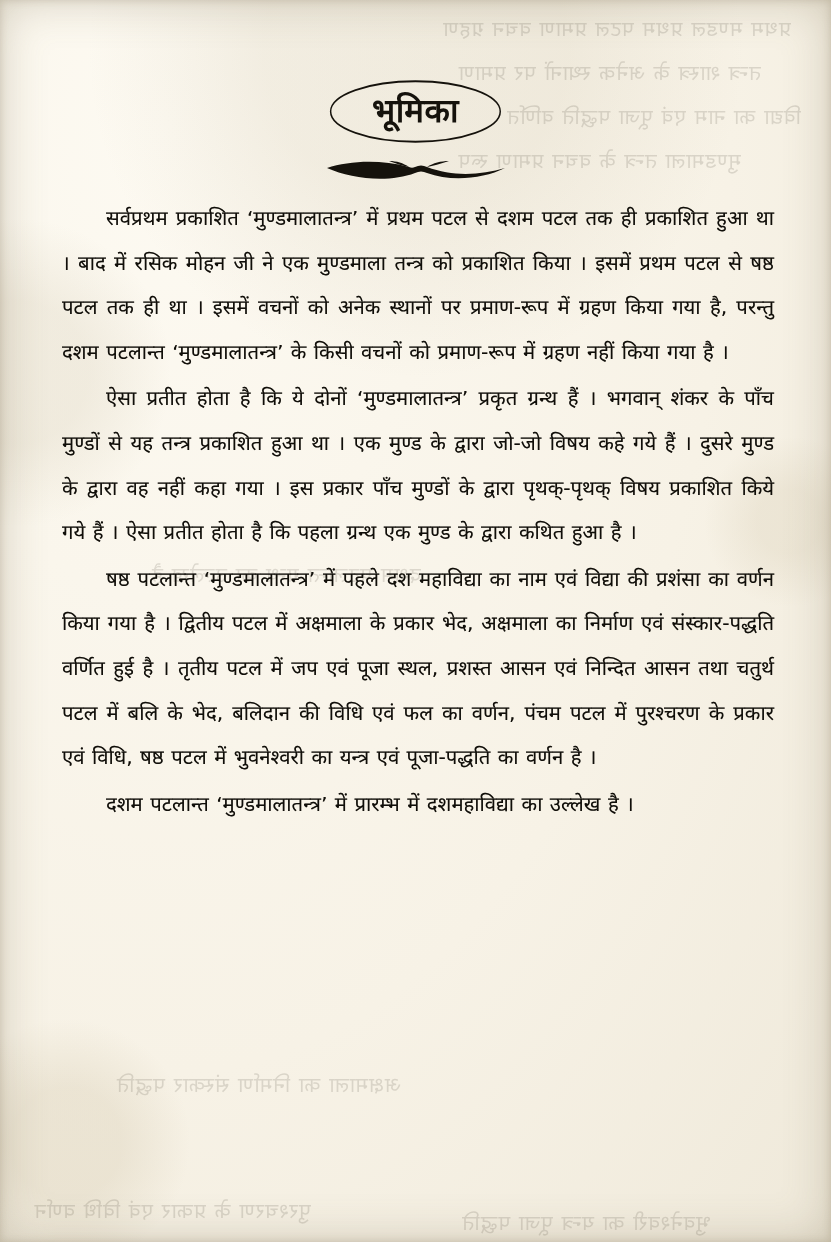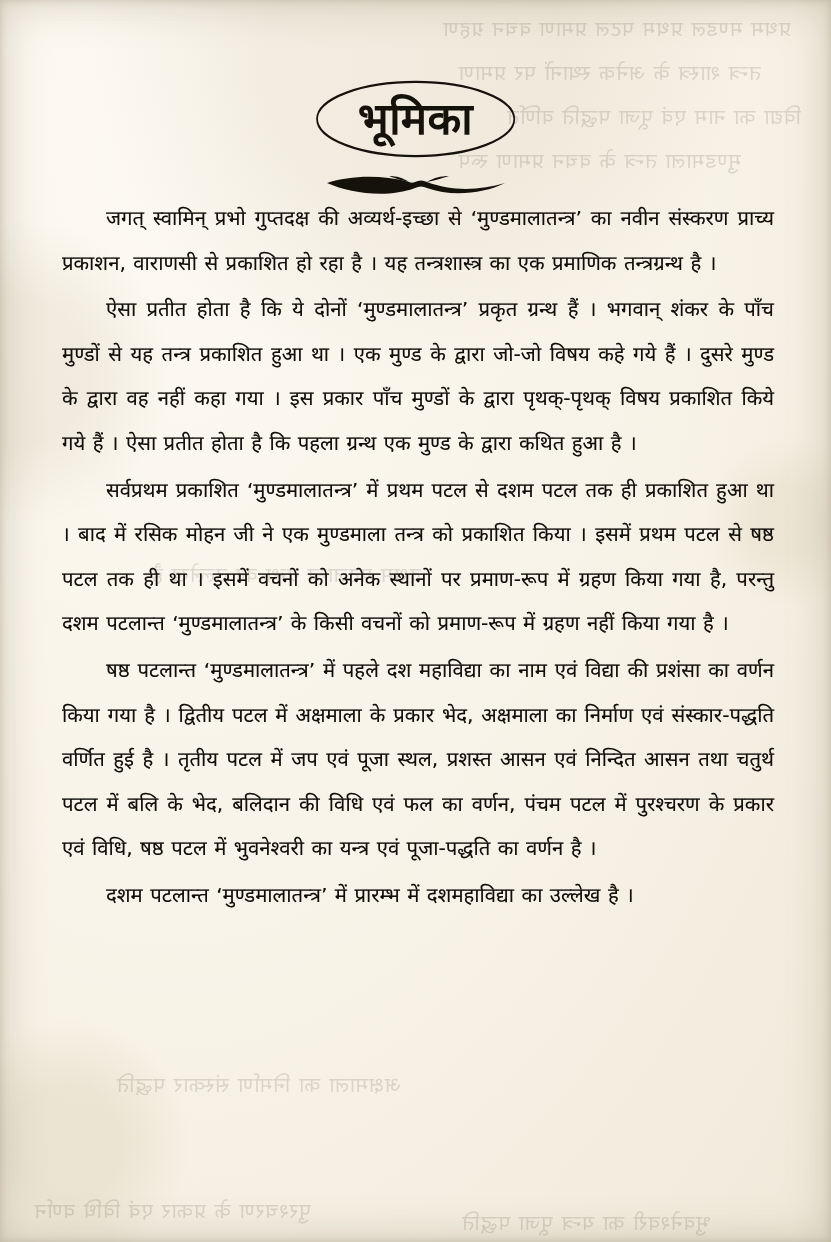--- a/index.html
+++ b/index.html
@@ -86,21 +86,21 @@
     position: absolute;
     left: 0;
     top: 0;
     width: 100%;
     height: 100%;
     overflow: visible;
   }
   .title-text {
     position: relative;
     font-family: Liberation Sans, sans-serif;
-    font-size: 44px;
+    font-size: 33px;
     font-weight: bold;
     color: #15120c;
     letter-spacing: 0.5px;
     white-space: nowrap;
   }
   .ornament {
     margin: 10px auto 0 auto;
     width: 186px;
     height: 26px;
   }
@@ -158,21 +158,20 @@
         <path d="M4 13 C26 6, 56 4, 86 12 C88 13, 90 13, 92 12 C96 10, 100 10, 104 12
                  C130 22, 158 20, 182 13 C160 24, 128 27, 104 18 C100 16, 96 16, 92 18
                  C66 28, 28 24, 4 13 Z" fill="#15120c"></path>
         <path d="M86 12 C80 8, 74 6, 66 6 C74 9, 80 11, 86 12 Z" fill="#15120c"></path>
         <path d="M104 12 C110 8, 118 6, 126 6 C117 9, 110 11, 104 12 Z" fill="#15120c"></path>
       </svg>
     </div>
   </div>
 
   <div class="body">
-    <p class="para">जगत् स्वामिन् प्रभो गुप्तदक्ष की अव्यर्थ-इच्छा से ‘मुण्डमालातन्त्र’ का नवीन संस्करण प्राच्य प्रकाशन, वाराणसी से प्रकाशित हो रहा है । यह तन्त्रशास्त्र का एक प्रमाणिक तन्त्रग्रन्थ है ।</p>
+    <p class="para">सर्वप्रथम प्रकाशित ‘मुण्डमालातन्त्र’ में प्रथम पटल से दशम पटल तक ही प्रकाशित हुआ था । बाद में रसिक मोहन जी ने एक मुण्डमाला तन्त्र को प्रकाशित किया । इसमें प्रथम पटल से षष्ठ पटल तक ही था । इसमें वचनों को अनेक स्थानों पर प्रमाण-रूप में ग्रहण किया गया है, परन्तु दशम पटलान्त ‘मुण्डमालातन्त्र’ के किसी वचनों को प्रमाण-रूप में ग्रहण नहीं किया गया है ।</p>
     <p class="para">ऐसा प्रतीत होता है कि ये दोनों ‘मुण्डमालातन्त्र’ प्रकृत ग्रन्थ हैं । भगवान् शंकर के पाँच मुण्डों से यह तन्त्र प्रकाशित हुआ था । एक मुण्ड के द्वारा जो-जो विषय कहे गये हैं । दुसरे मुण्ड के द्वारा वह नहीं कहा गया । इस प्रकार पाँच मुण्डों के द्वारा पृथक्-पृथक् विषय प्रकाशित किये गये हैं । ऐसा प्रतीत होता है कि पहला ग्रन्थ एक मुण्ड के द्वारा कथित हुआ है ।</p>
-    <p class="para">सर्वप्रथम प्रकाशित ‘मुण्डमालातन्त्र’ में प्रथम पटल से दशम पटल तक ही प्रकाशित हुआ था । बाद में रसिक मोहन जी ने एक मुण्डमाला तन्त्र को प्रकाशित किया । इसमें प्रथम पटल से षष्ठ पटल तक ही था । इसमें वचनों को अनेक स्थानों पर प्रमाण-रूप में ग्रहण किया गया है, परन्तु दशम पटलान्त ‘मुण्डमालातन्त्र’ के किसी वचनों को प्रमाण-रूप में ग्रहण नहीं किया गया है ।</p>
     <p class="para">षष्ठ पटलान्त ‘मुण्डमालातन्त्र’ में पहले दश महाविद्या का नाम एवं विद्या की प्रशंसा का वर्णन किया गया है । द्वितीय पटल में अक्षमाला के प्रकार भेद, अक्षमाला का निर्माण  एवं संस्कार-पद्धति वर्णित हुई है । तृतीय पटल में जप एवं पूजा स्थल, प्रशस्त आसन एवं निन्दित आसन तथा चतुर्थ पटल में बलि के भेद, बलिदान की विधि एवं फल का वर्णन, पंचम पटल में पुरश्चरण के प्रकार एवं विधि, षष्ठ पटल में भुवनेश्वरी का यन्त्र एवं पूजा-पद्धति का वर्णन है ।</p>
     <p class="para">दशम पटलान्त ‘मुण्डमालातन्त्र’ में प्रारम्भ में दशमहाविद्या का उल्लेख है ।</p>
   </div>
 
   <div class="edges"></div>
 </div>
 
 </body></html>

